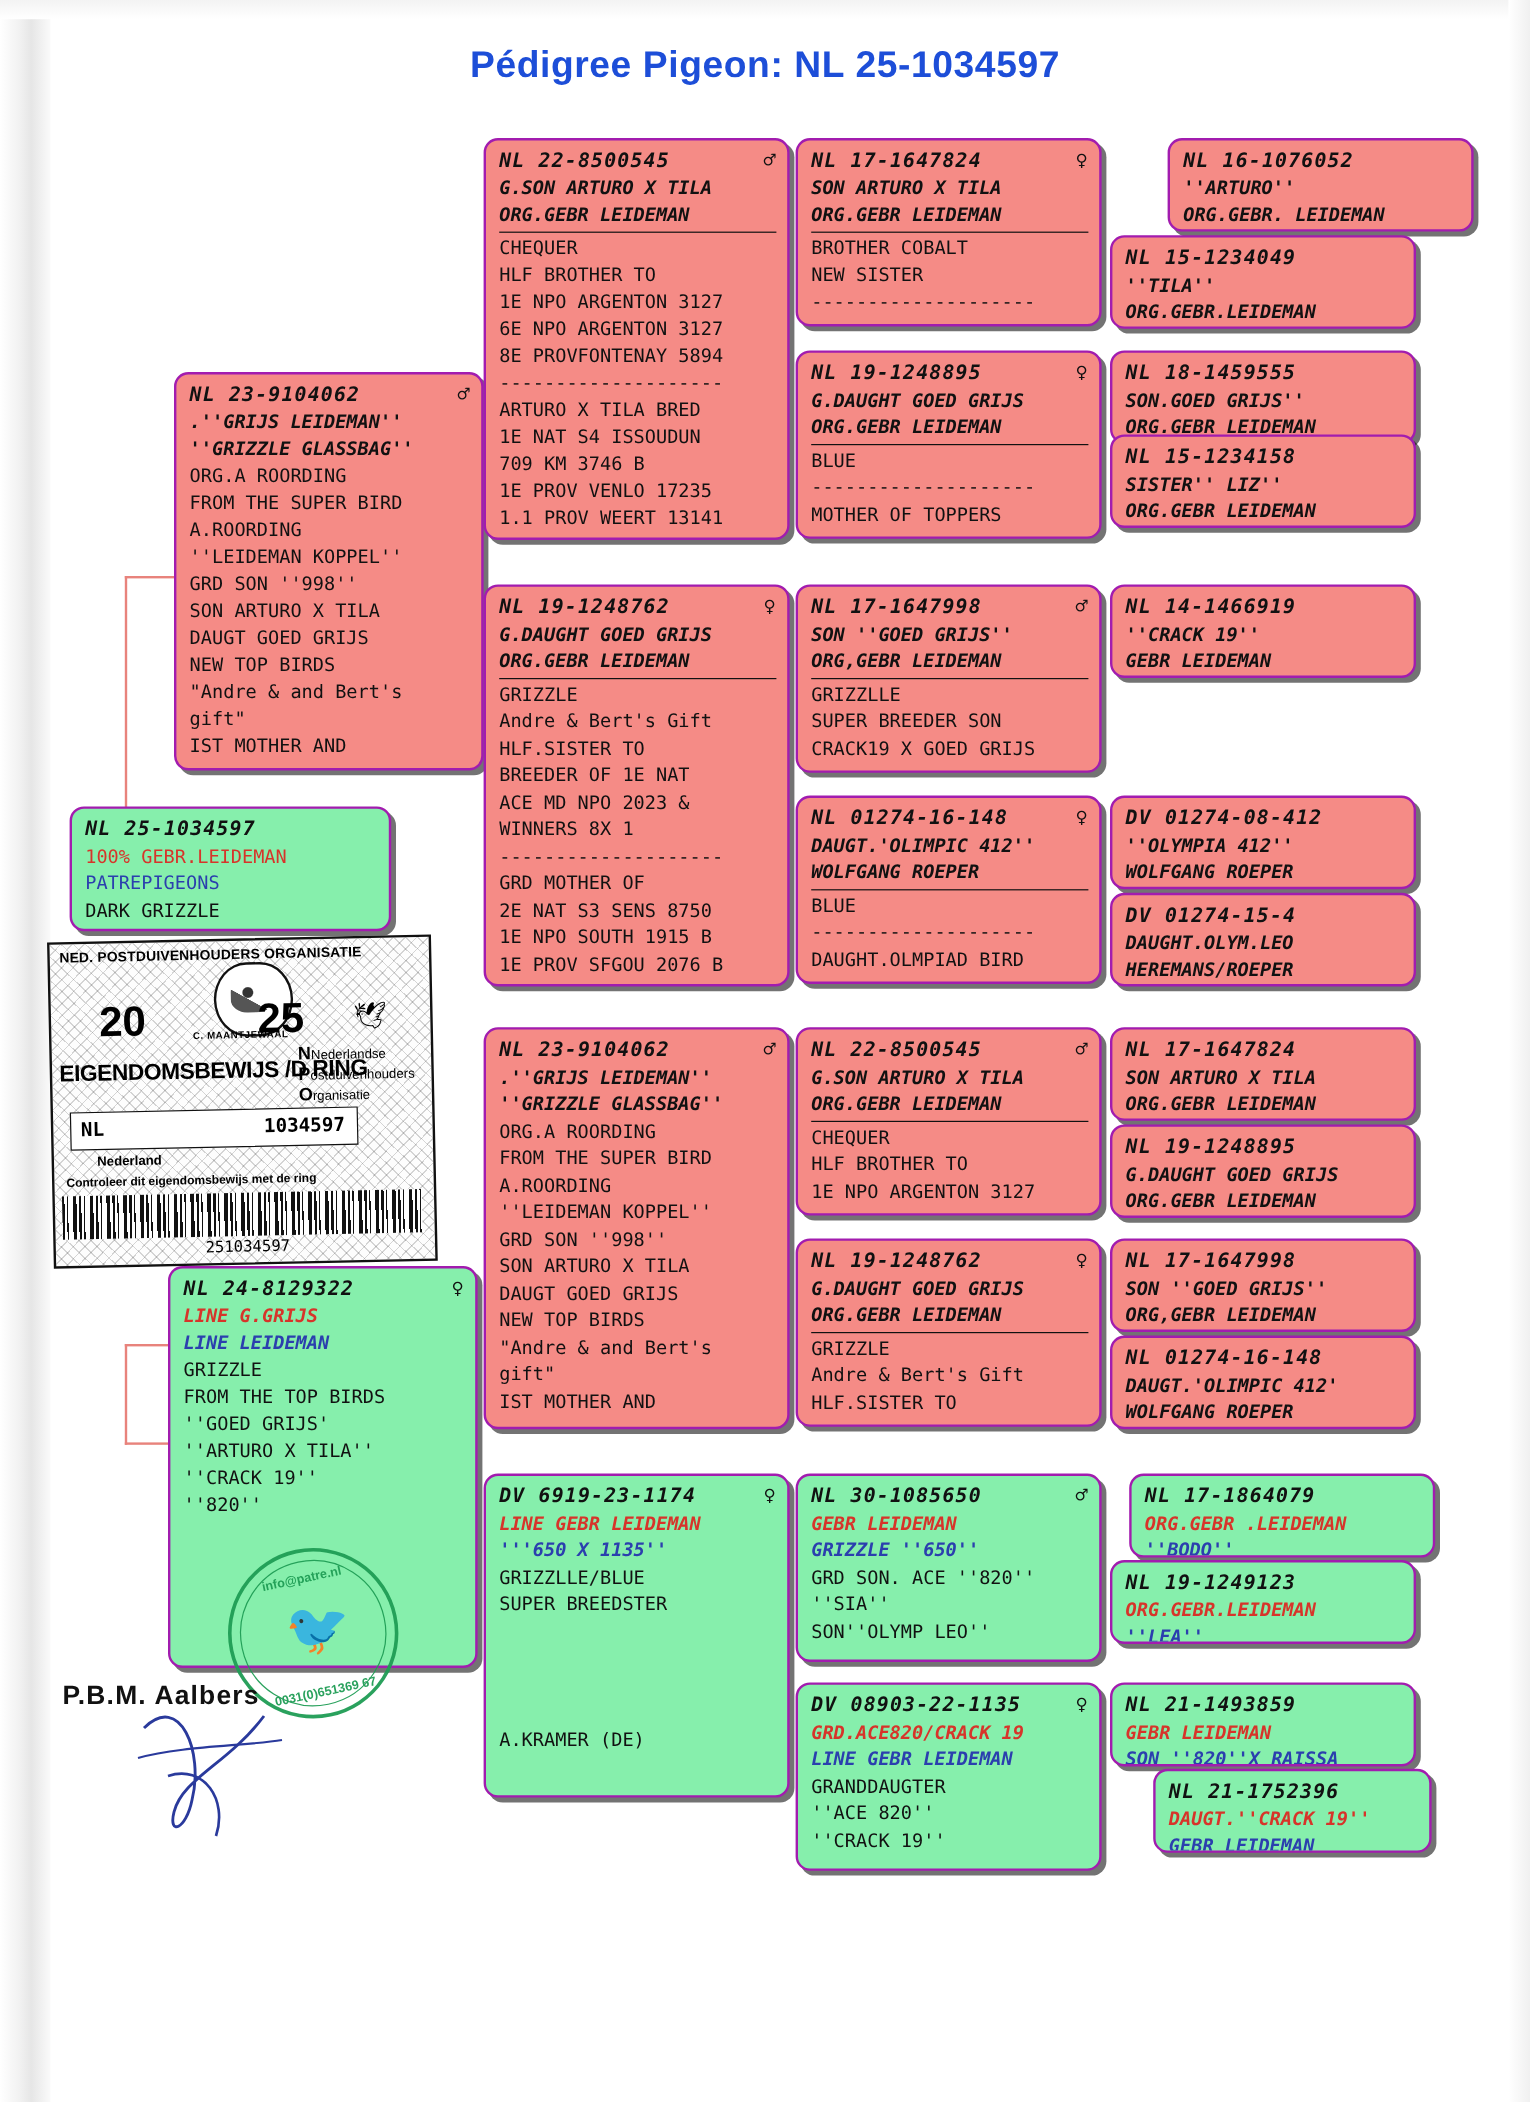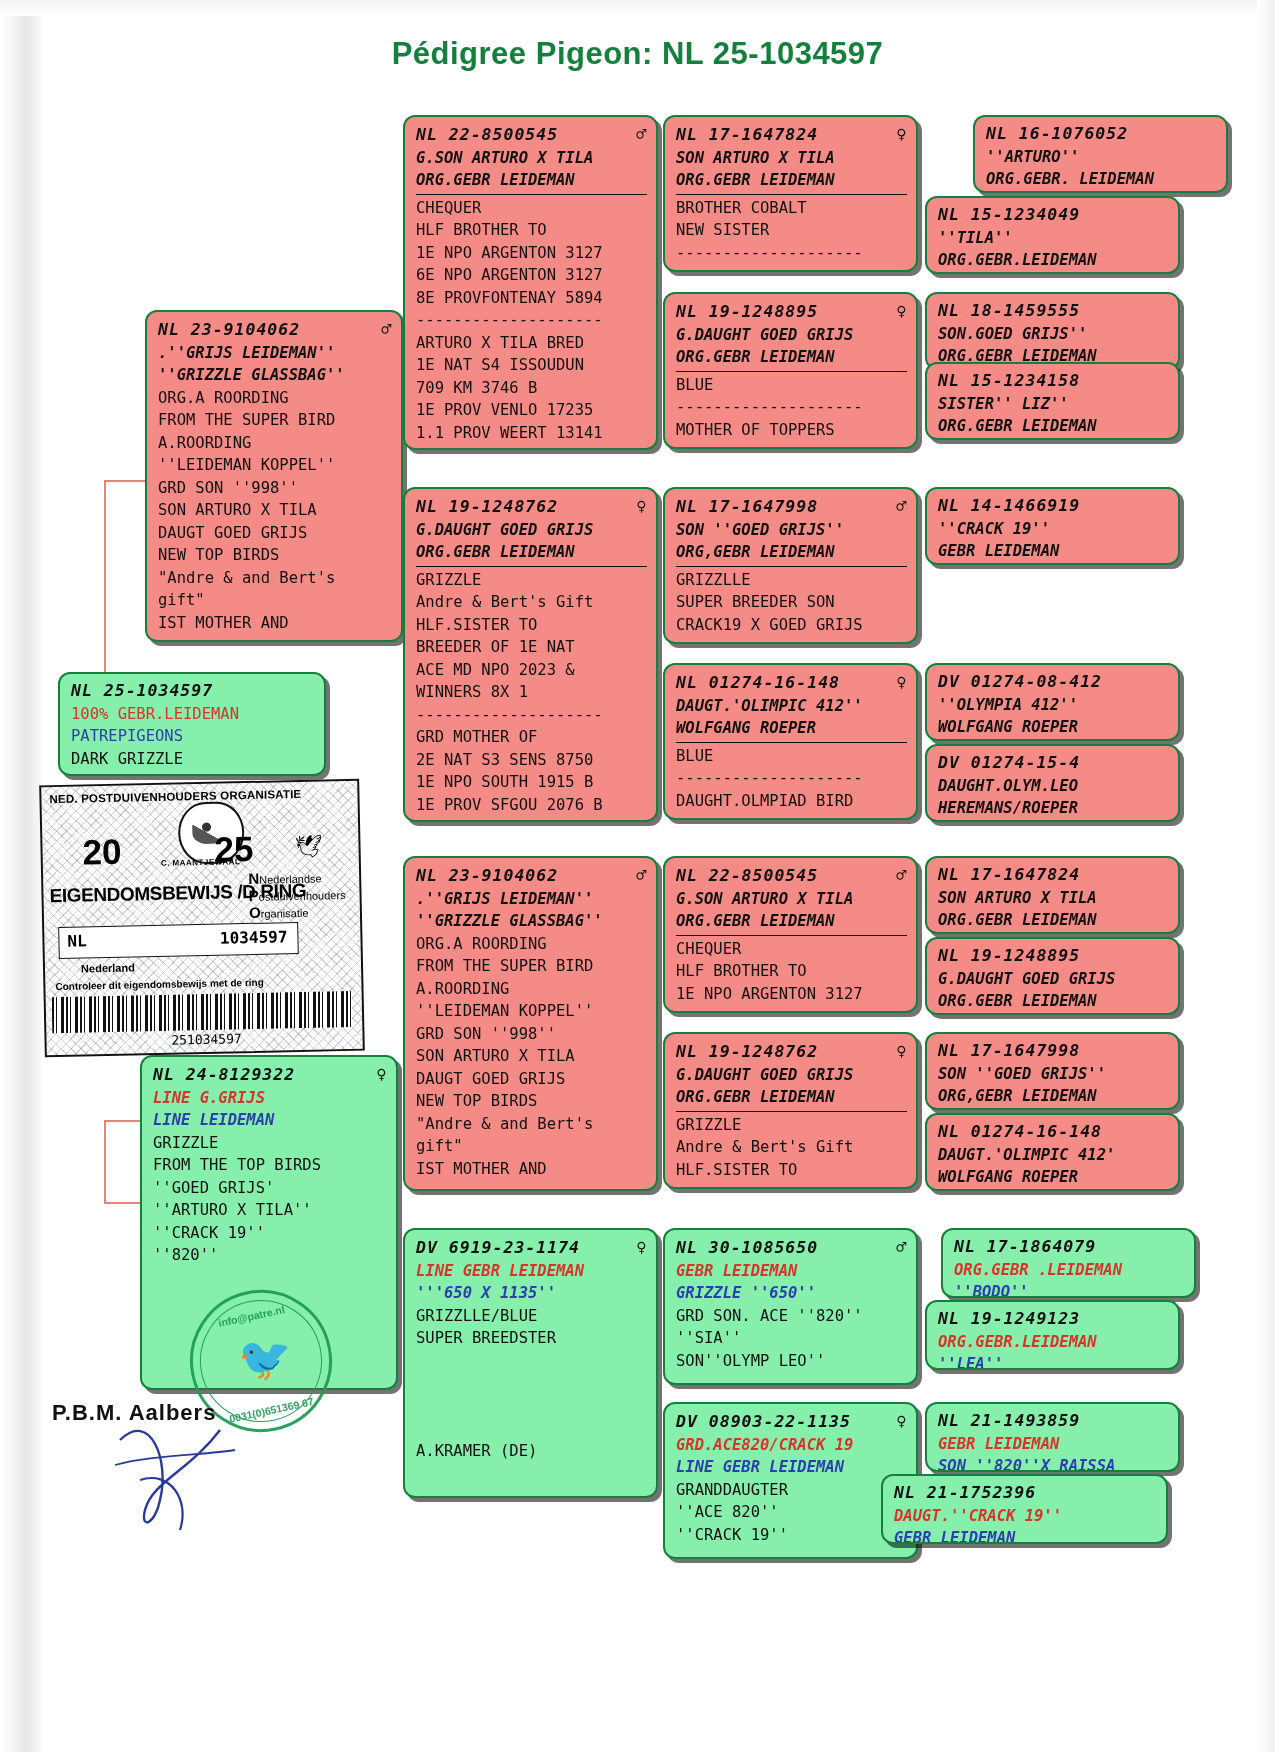--- a/index.html
+++ b/index.html
@@ -13,28 +13,28 @@
   .page{position:absolute;left:0;top:0;width:1275px;height:1752px;}
 
   
   .edge-left{position:absolute;left:0;top:0;width:42px;height:1752px;background:linear-gradient(90deg,#ffffff 0%,#f1f1f1 40%,#e6e6e6 62%,#fafafa 100%);}
   .edge-top{position:absolute;left:0;top:0;width:1275px;height:16px;background:linear-gradient(180deg,#f3f3f3,#ffffff);}
   .edge-right{position:absolute;right:0;top:0;width:18px;height:1752px;background:linear-gradient(270deg,#f0f0f0,#ffffff);}
 
   h1.title{
     position:absolute;left:0;top:36px;width:1275px;text-align:center;
     font-family:"Liberation Sans", sans-serif;
-    font-size:31px;font-weight:700;color:#15803d;letter-spacing:.5px;margin:0;
+    font-size:31px;font-weight:700;color:#1d4ed8;letter-spacing:.5px;margin:0;
   }
 
   
   .card{
     position:absolute;
     box-sizing:border-box;
-    border:2px solid #15803d;
+    border:2px solid #a21caf;
     border-radius:12px;
     background:#f58b86;
     box-shadow:4px 4px 0 rgba(0,0,0,.55);
     padding:6px 9px 7px 11px;
     font-size:15.5px;
     line-height:22.5px;
     color:#111;
     overflow:hidden;
   }
   .card.white{background:#86efac;}
@@ -422,21 +422,21 @@
       <div class="ln it red">ORG.GEBR.LEIDEMAN</div>
       <div class="ln it blue">''LEA''</div>
     </div>
   <div class="card white" style="left:925px;top:1402px;width:255px;height:70px;">
       <div class="hdr">
         <span class="ring">NL   21-1493859</span>
       </div>
       <div class="ln it red">GEBR LEIDEMAN</div>
       <div class="ln it blue">SON ''820''X RAISSA</div>
     </div>
-  <div class="card white" style="left:881px;top:1474px;width:287px;height:70px;">
+  <div class="card white" style="left:961px;top:1474px;width:232px;height:70px;">
       <div class="hdr">
         <span class="ring">NL   21-1752396</span>
       </div>
       <div class="ln it red">DAUGT.''CRACK 19''</div>
       <div class="ln it blue">GEBR LEIDEMAN</div>
     </div>
 
   <div class="cert">
     <div class="mesh"></div>
     <div class="c-t">NED. POSTDUIVENHOUDERS ORGANISATIE</div>

